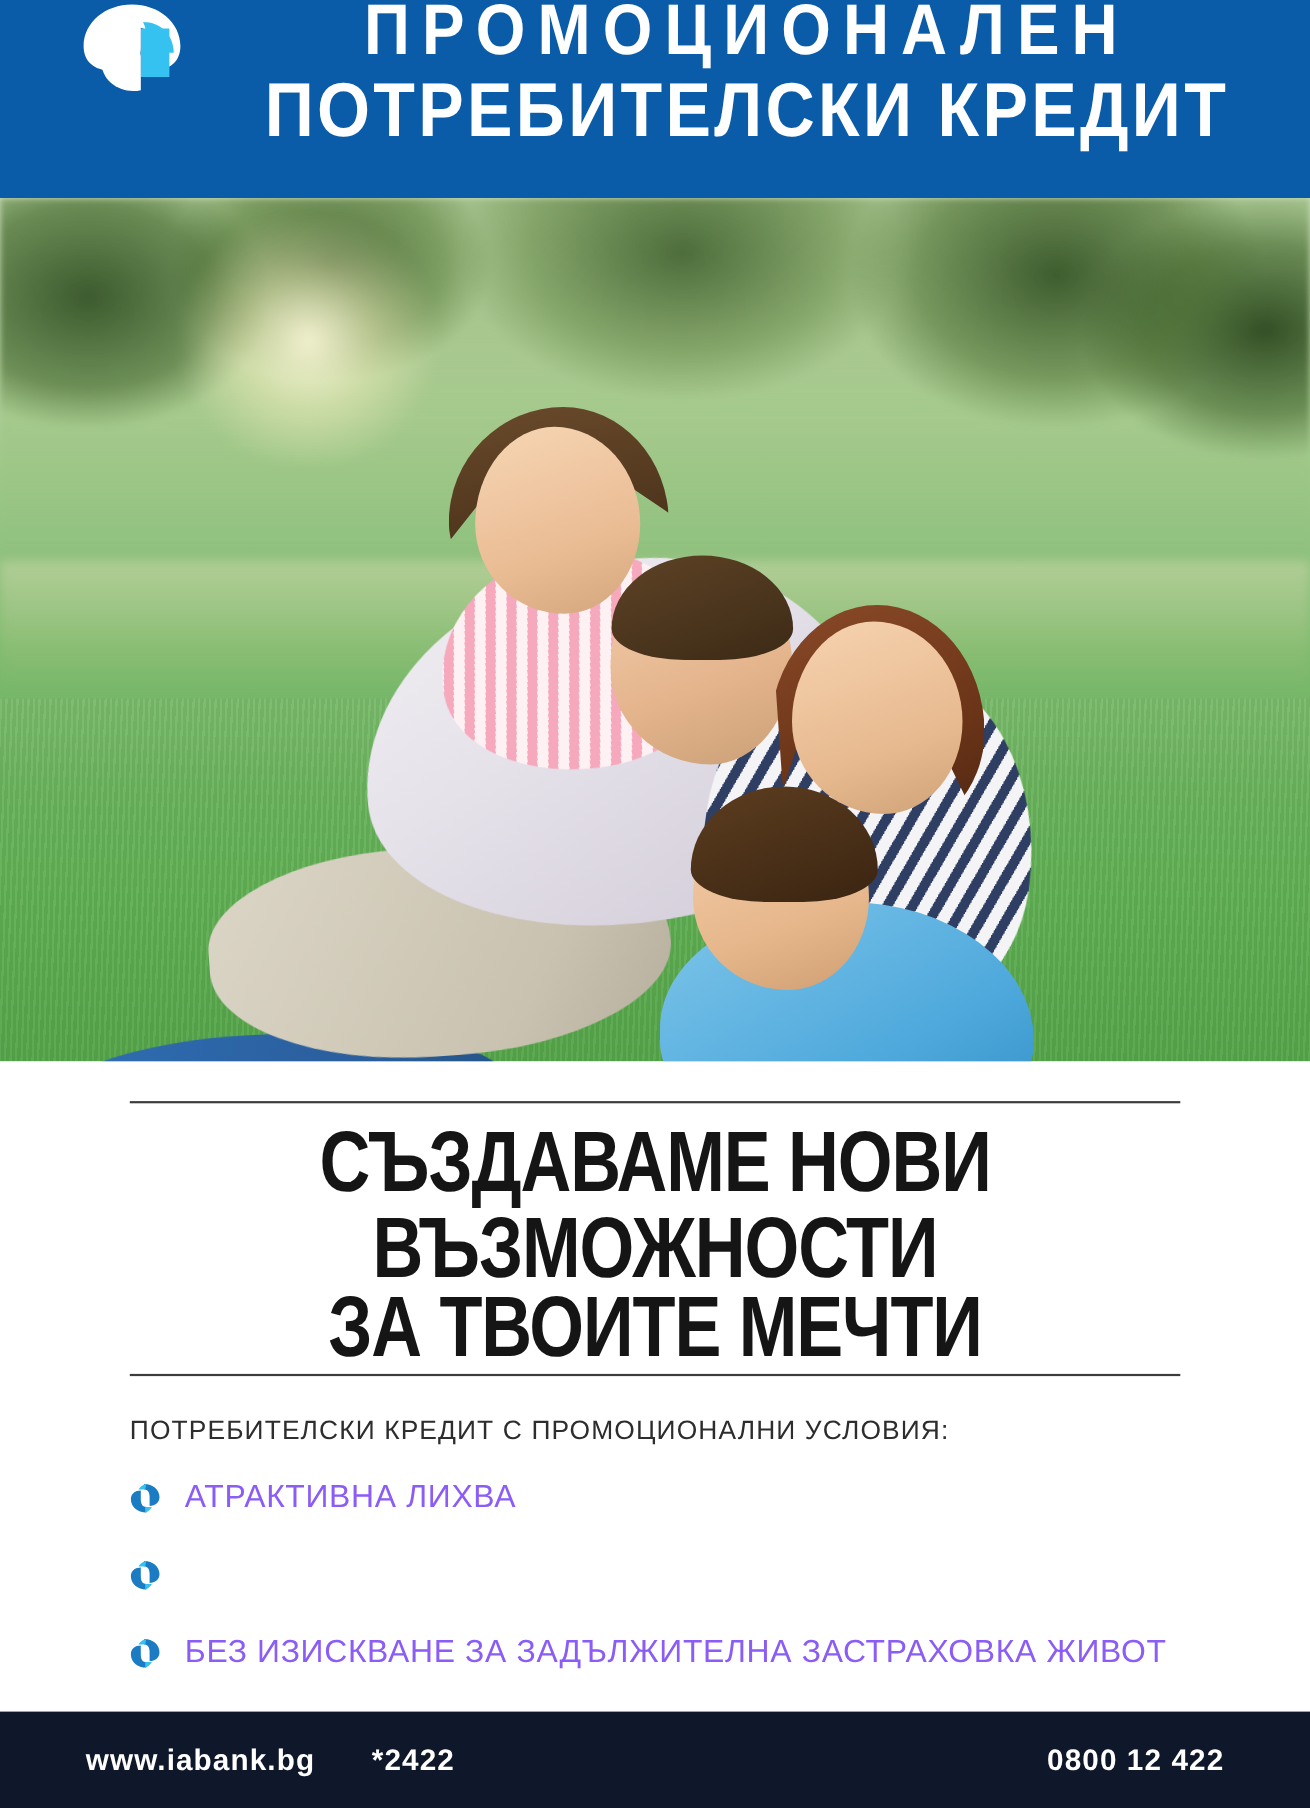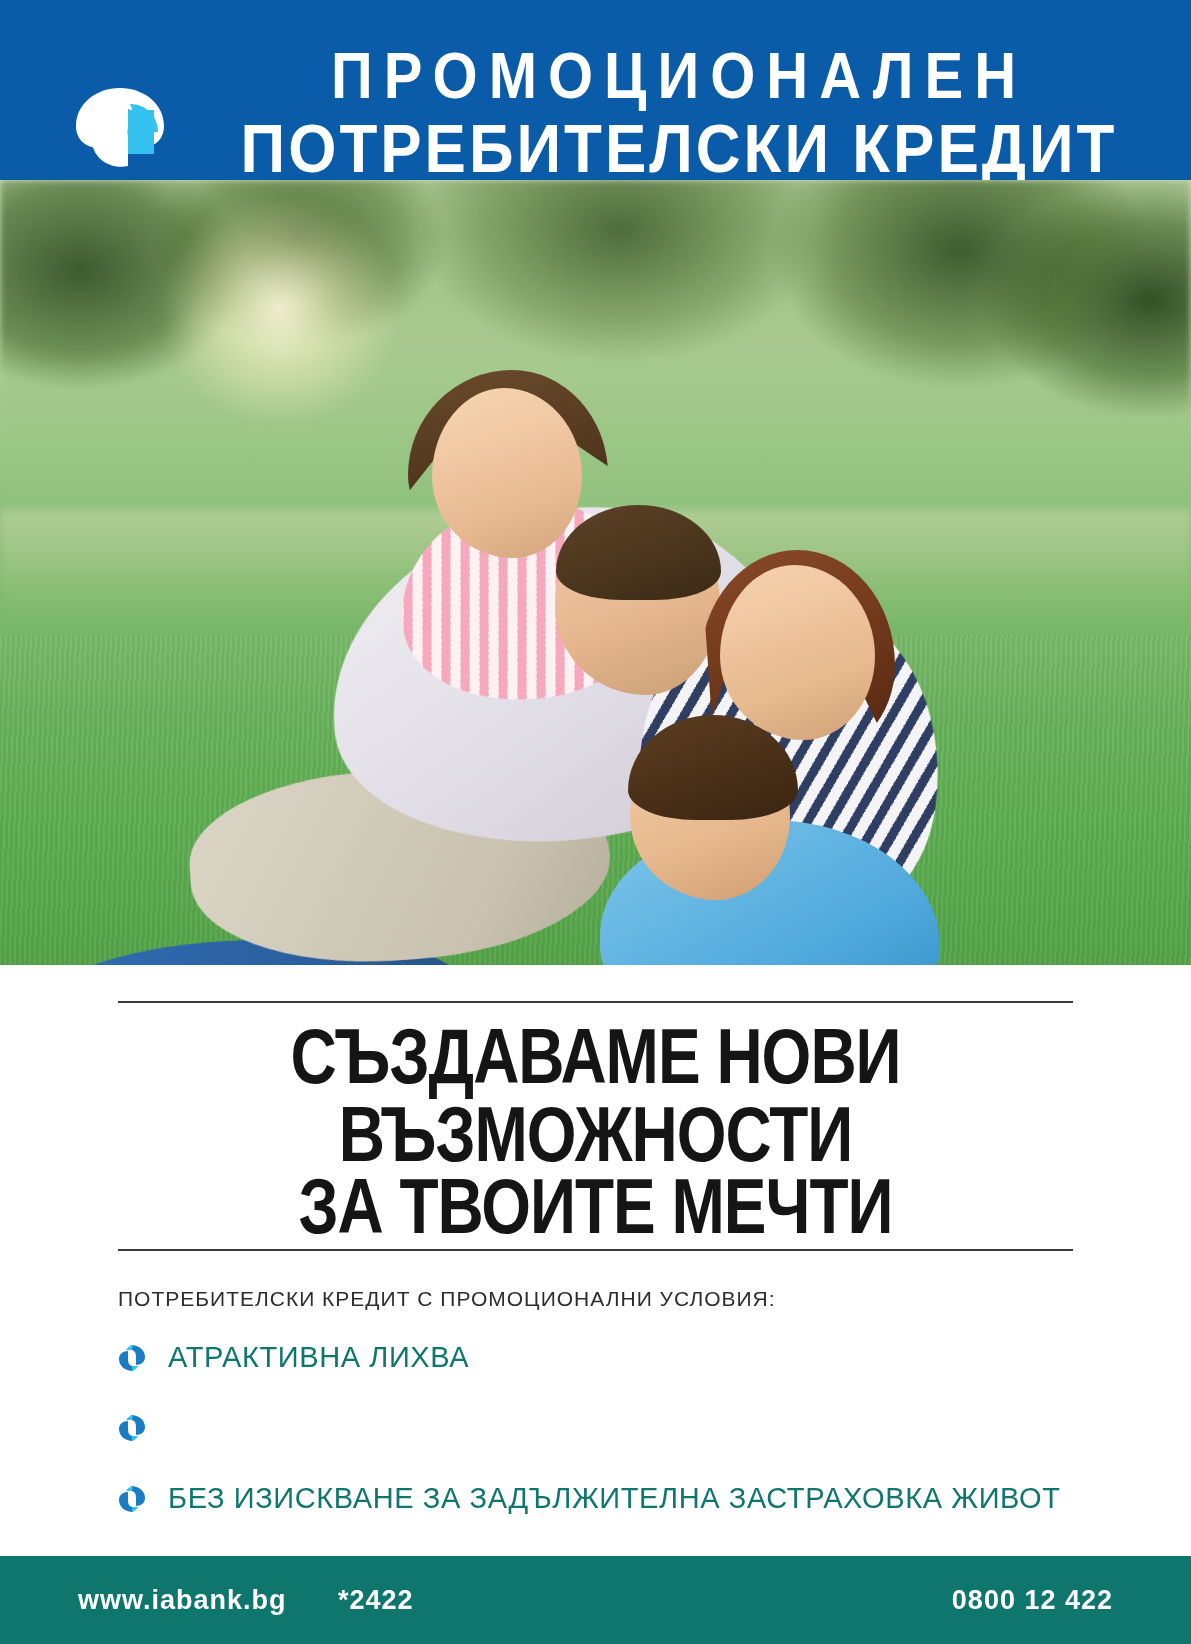--- a/index.html
+++ b/index.html
@@ -26,21 +26,21 @@
 
   
   .header {
     position: absolute;
     left: 0;
     top: 0;
     width: 1191px;
     height: 180px;
     background: #0b5ca8;
     display: flex;
-    align-items: flex-end;
+    align-items: flex-start;
     padding: 0 29px 0 70px;
     box-sizing: border-box;
   }
   .header-logo {
     width: 100px;
     height: 96px;
     flex: 0 0 auto;
     margin-right: 26px;
     position: relative;
   }
@@ -258,21 +258,21 @@
     font-size: 64px;
     letter-spacing: -1px;
     transform: scaleY(1.22);
     transform-origin: center top;
     display: block;
     margin-top: 22px;
   }
 
   .subhead {
     margin-top: 36px;
-    font-size: 21px;
+    font-size: 24px;
     color: #2d2d2d;
     letter-spacing: 1px;
     text-align: left;
   }
 
   .bullets {
     margin-top: 30px;
     list-style: none;
     padding: 0;
   }
@@ -283,32 +283,32 @@
   }
   .bullet-icon {
     width: 28px;
     height: 28px;
     flex: 0 0 auto;
     margin-right: 22px;
     position: relative;
   }
   .bullet-text {
     font-size: 29px;
-    color: #0f766e;
+    color: #8b5cf6;
     letter-spacing: 0.6px;
   }
 
   
   .footer {
     position: absolute;
     left: 0;
     bottom: 0;
     width: 1191px;
     height: 88px;
-    background: #0f766e;
+    background: #0f172a;
     display: flex;
     align-items: center;
     justify-content: space-between;
     padding: 0 78px;
     box-sizing: border-box;
     color: #ffffff;
     font-size: 27px;
     font-weight: bold;
     letter-spacing: 1px;
   }

